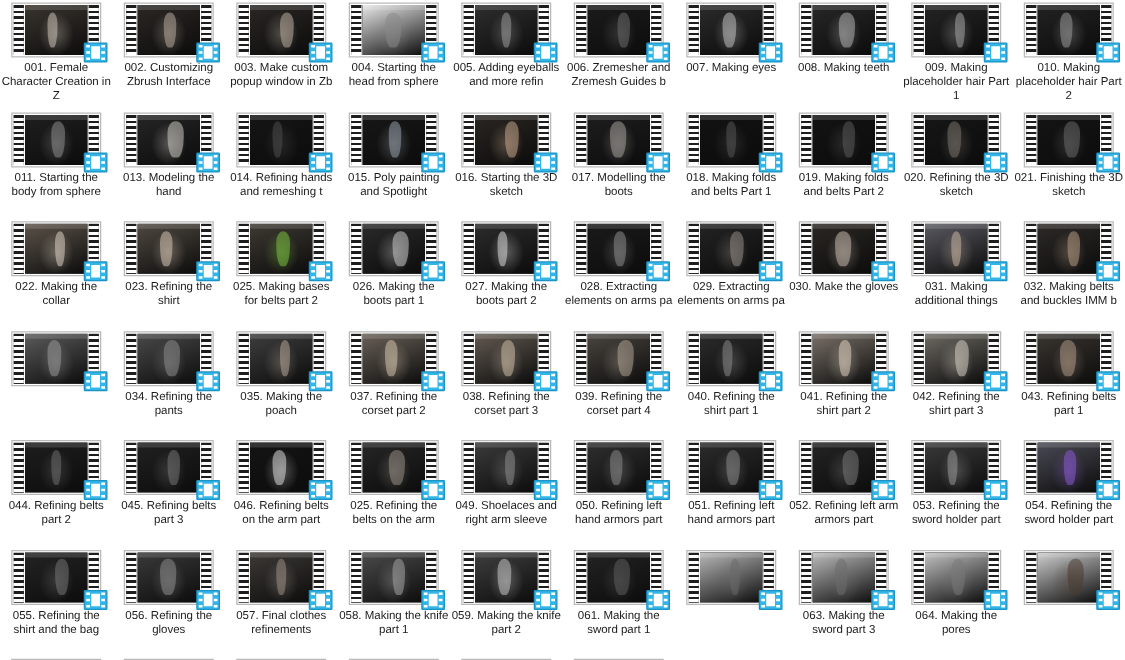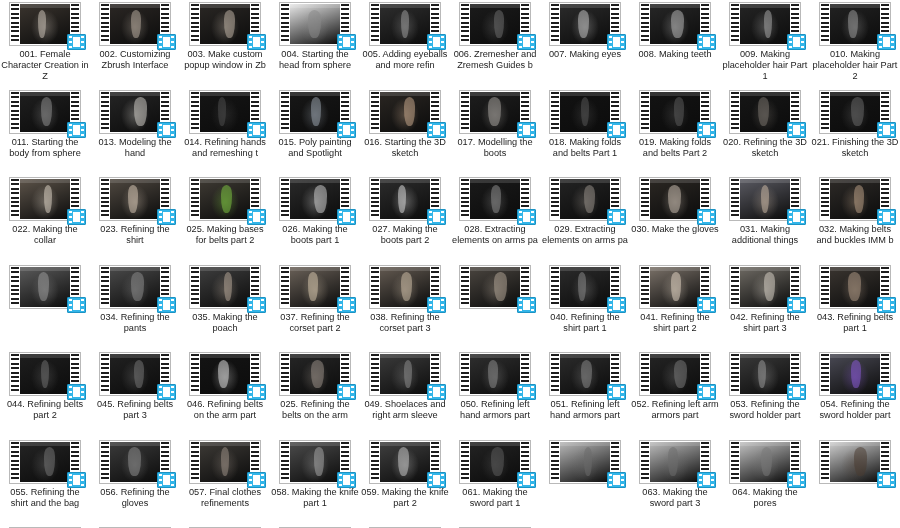--- a/index.html
+++ b/index.html
@@ -1211,20 +1211,21 @@
             </div>
             <div class="bmid"></div>
             <div class="bcol">
               <div class="bhole"></div>
               <div class="bhole"></div>
               <div class="bhole"></div>
             </div>
           </div>
         </div>
       </div>
+      <div class="caption">039. Refining the corset part 4</div>
     </div>
     <div class="file-tile">
       <div class="thumb-wrap">
         <div class="film-frame">
           <div class="thumb-img">
             <div class="scene" style="background: radial-gradient(45% 70% at 50% 58%, rgba(139, 139, 139, 0.333) 0%, transparent 62%), linear-gradient(160deg, rgb(43, 43, 43) 0%, rgb(12, 12, 12) 100%);">
               <div style="position: absolute; left: 36%; top: 14%; width: 16%; height: 72%; border-radius: 48% 48% 40% 40% / 30% 30% 58% 58%; background: rgb(139, 139, 139); opacity: 0.52; filter: blur(0.6px);"></div>
               <div class="topbar"></div>
             </div>
           </div>

